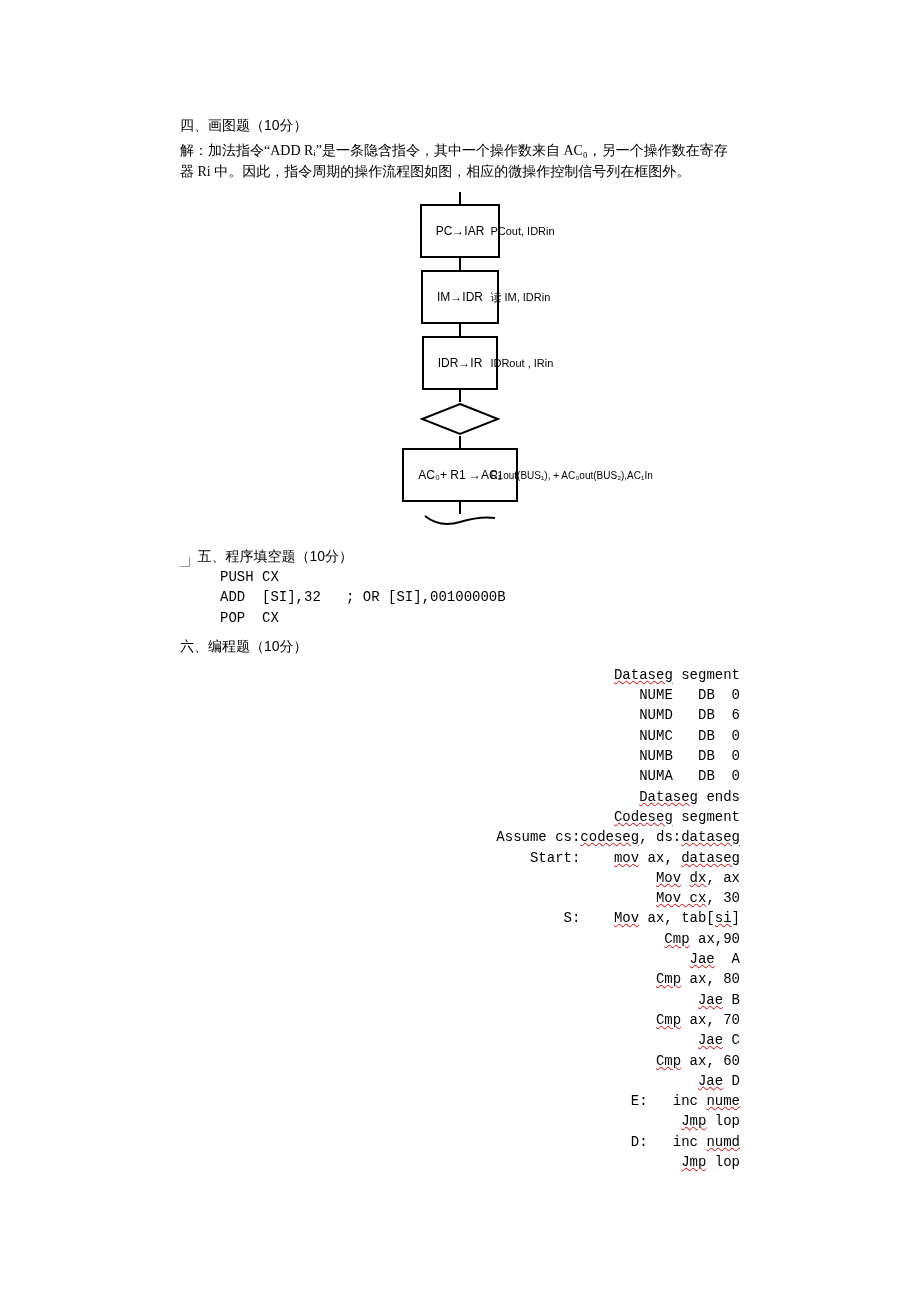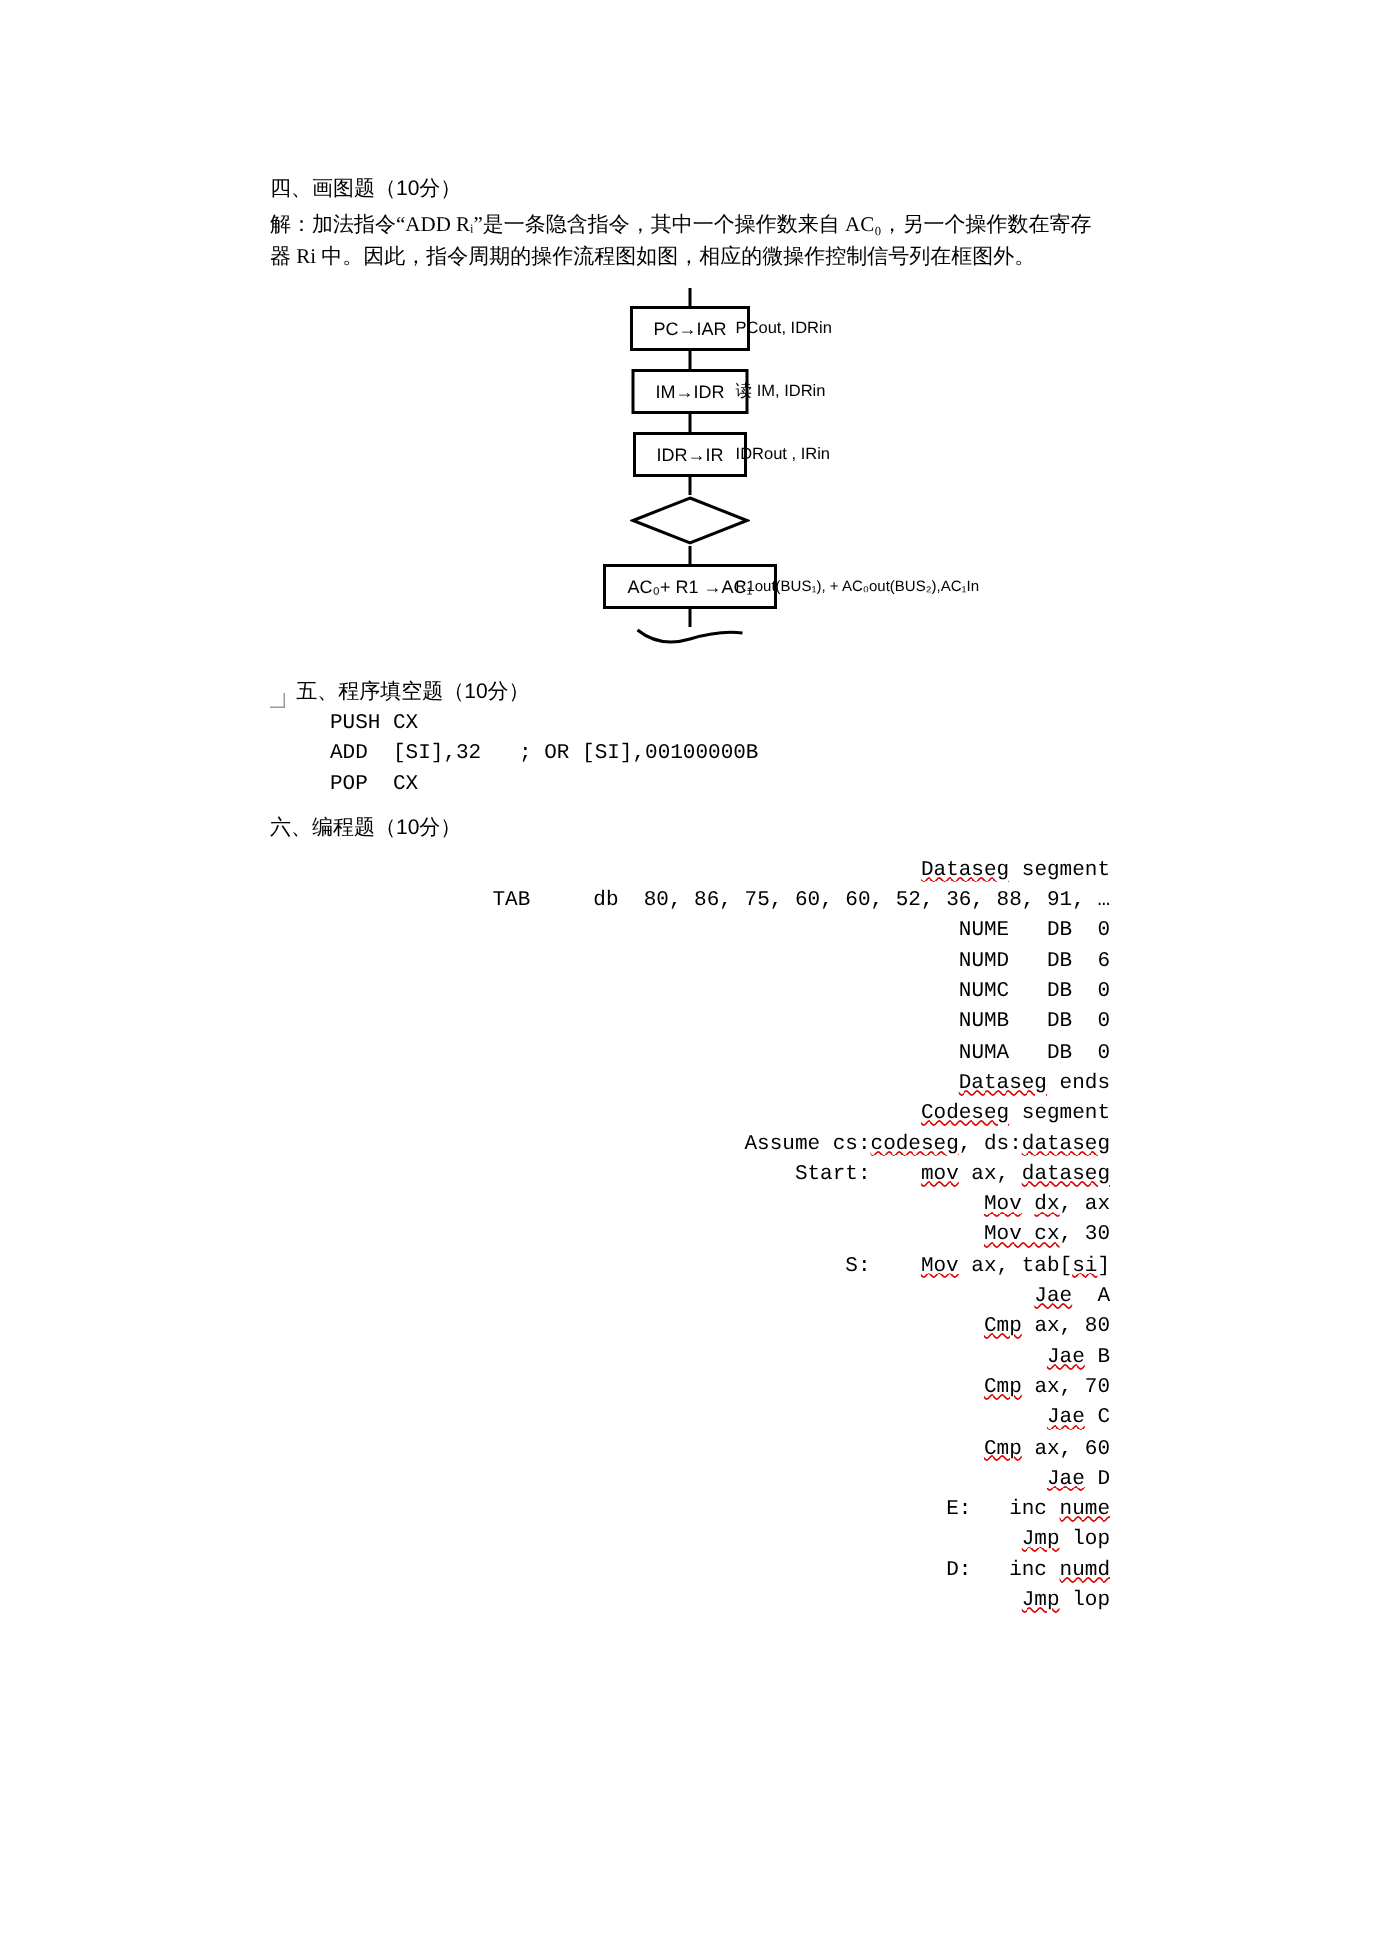--- a/index.html
+++ b/index.html
@@ -31,21 +31,21 @@
     }
     .fc-row {
       display: flex;
       align-items: center;
       width: 100%;
       justify-content: center;
       position: relative;
     }
     .fc-box {
       border: 2px solid #000;
-      padding: 4px 14px;
+      padding: 16px 14px;
       background: #fff;
       text-align: center;
       white-space: nowrap;
     }
     .fc-label {
       position: absolute;
       left: 58%;
       font-size: 11px;
       white-space: nowrap;
     }
@@ -132,33 +132,33 @@
   <span class="small-box"></span>
   <span class="heading">五、程序填空题（10分）</span>
 </div>
 <div class="mono code-indent1">PUSH CX</div>
 <div class="mono code-indent1">ADD  [SI],32   ; OR [SI],00100000B</div>
 <div class="mono code-indent1">POP  CX</div>
 
 <div class="heading section6">六、编程题（10分）</div>
 <div class="codeblock txt" id="code6">
     <div class="mono"><span class="wavy">Dataseg</span> segment</div>
-    <div class="mono">    TAB     db  80, 86, 75, 60, 60, 52, 36, 88, 91, …</div>
     <div class="mono">    NUME   DB  0</div>
     <div class="mono">    NUMD   DB  6</div>
     <div class="mono">    NUMC   DB  0</div>
     <div class="mono">    NUMB   DB  0</div>
     <div class="mono">    NUMA   DB  0</div>
     <div class="mono"><span class="wavy">Dataseg</span> ends</div>
     <div class="mono"><span class="wavy">Codeseg</span> segment</div>
     <div class="mono">      Assume cs:<span class="wavy">codeseg</span>, ds:<span class="wavy">dataseg</span></div>
     <div class="mono">Start:    <span class="wavy">mov</span> ax, <span class="wavy">dataseg</span></div>
     <div class="mono">            <span class="wavy">Mov</span> <span class="wavy">dx</span>, ax</div>
     <div class="mono">      <span class="wavy">Mov cx</span>, 30</div>
     <div class="mono">S:    <span class="wavy">Mov</span> ax, tab[<span class="wavy">si</span>]</div>
+    <div class="mono">      <span class="wavy">Cmp</span> ax,90</div>
     <div class="mono">      <span class="wavy">Jae</span>  A</div>
     <div class="mono">      <span class="wavy">Cmp</span> ax, 80</div>
     <div class="mono">      <span class="wavy">Jae</span> B</div>
     <div class="mono">      <span class="wavy">Cmp</span> ax, 70</div>
     <div class="mono">      <span class="wavy">Jae</span> C</div>
     <div class="mono">      <span class="wavy">Cmp</span> ax, 60</div>
     <div class="mono">      <span class="wavy">Jae</span> D</div>
     <div class="mono">E:   inc <span class="wavy">nume</span></div>
     <div class="mono">      <span class="wavy">Jmp</span> lop</div>
     <div class="mono">D:   inc <span class="wavy">numd</span></div>

